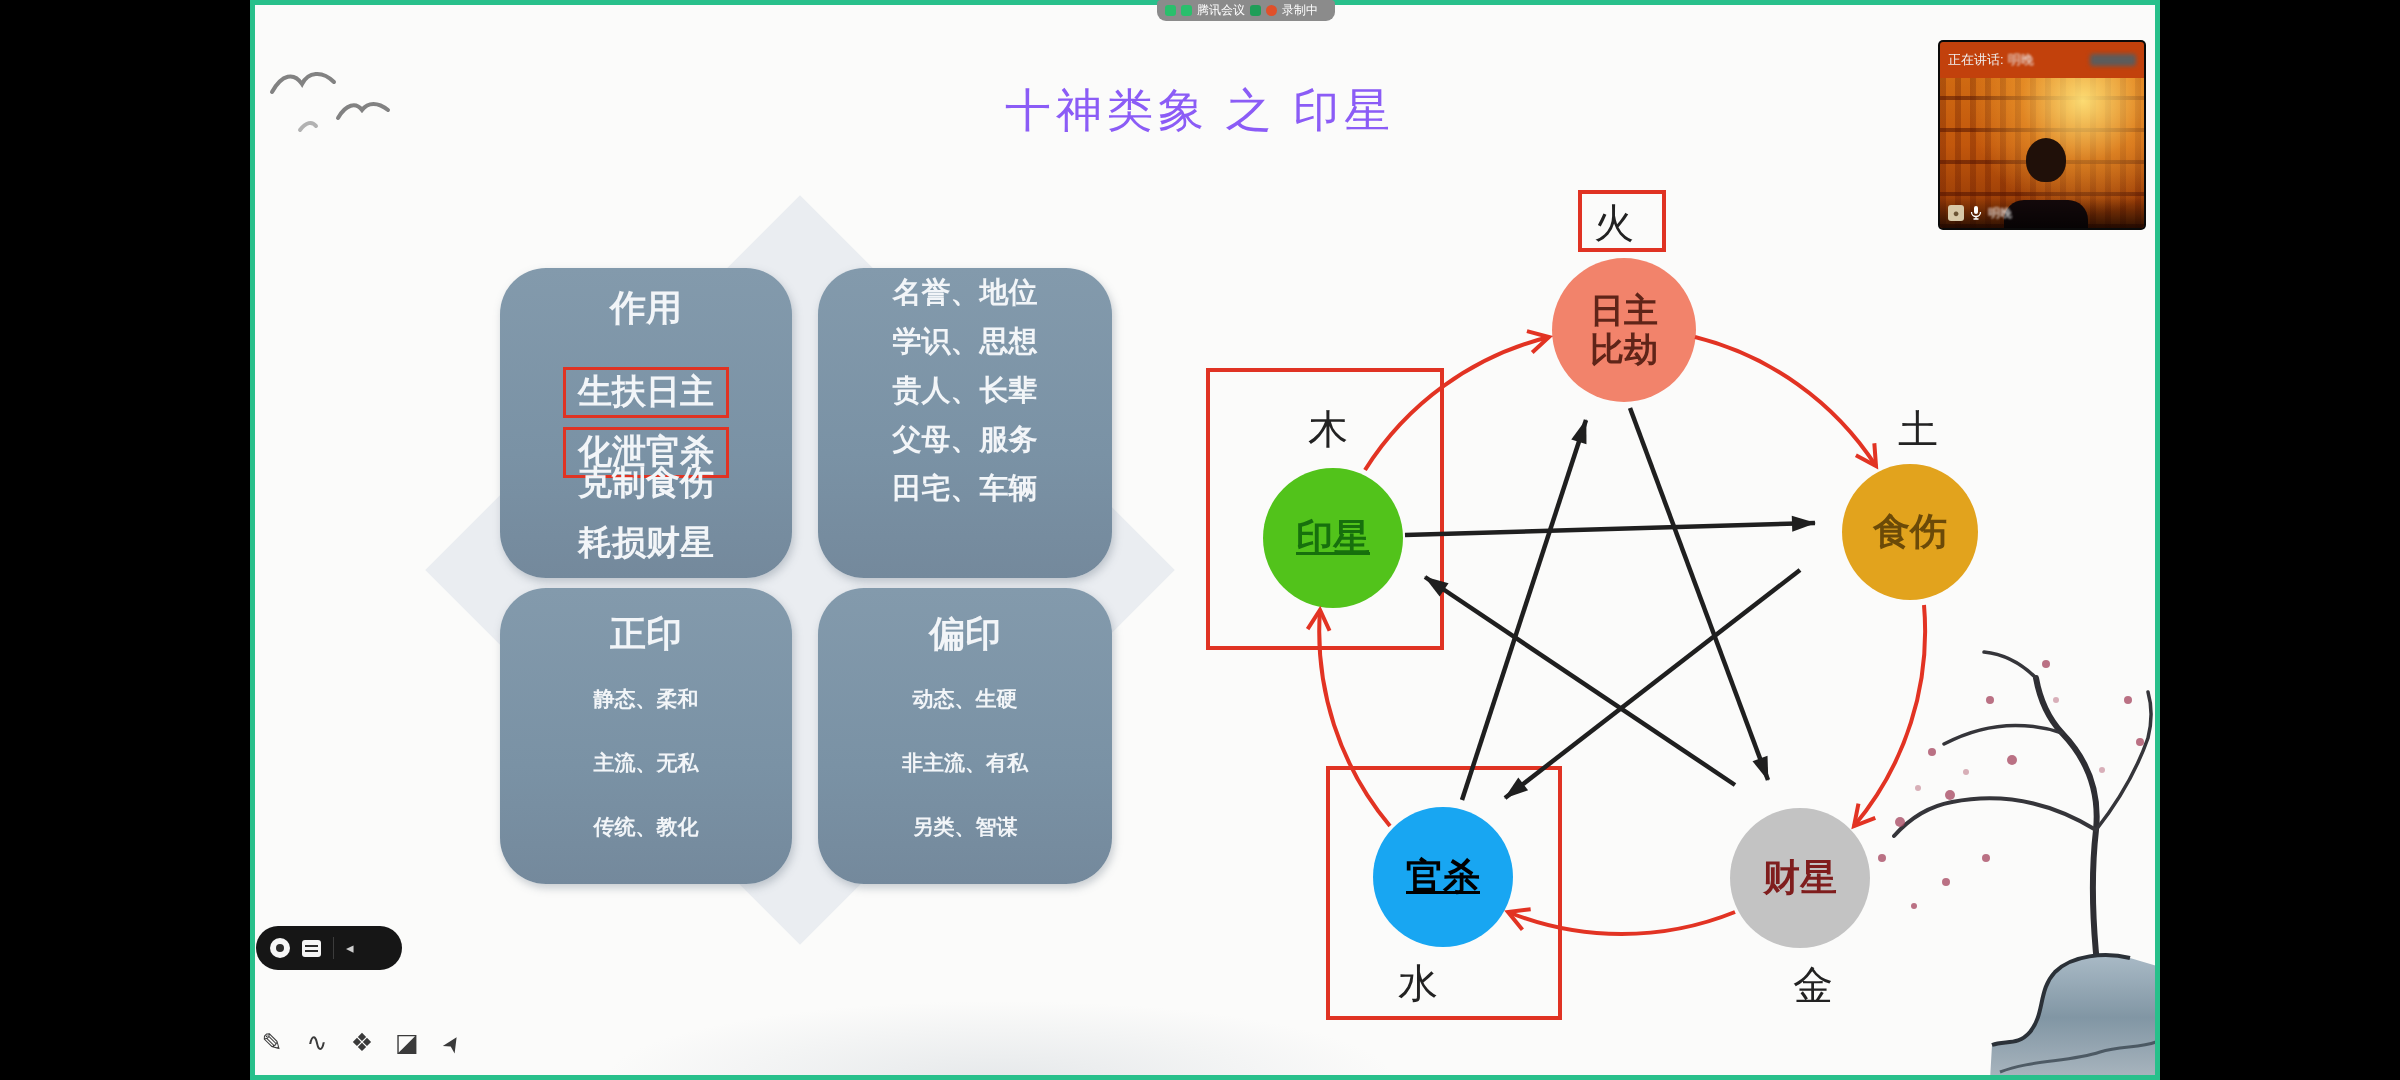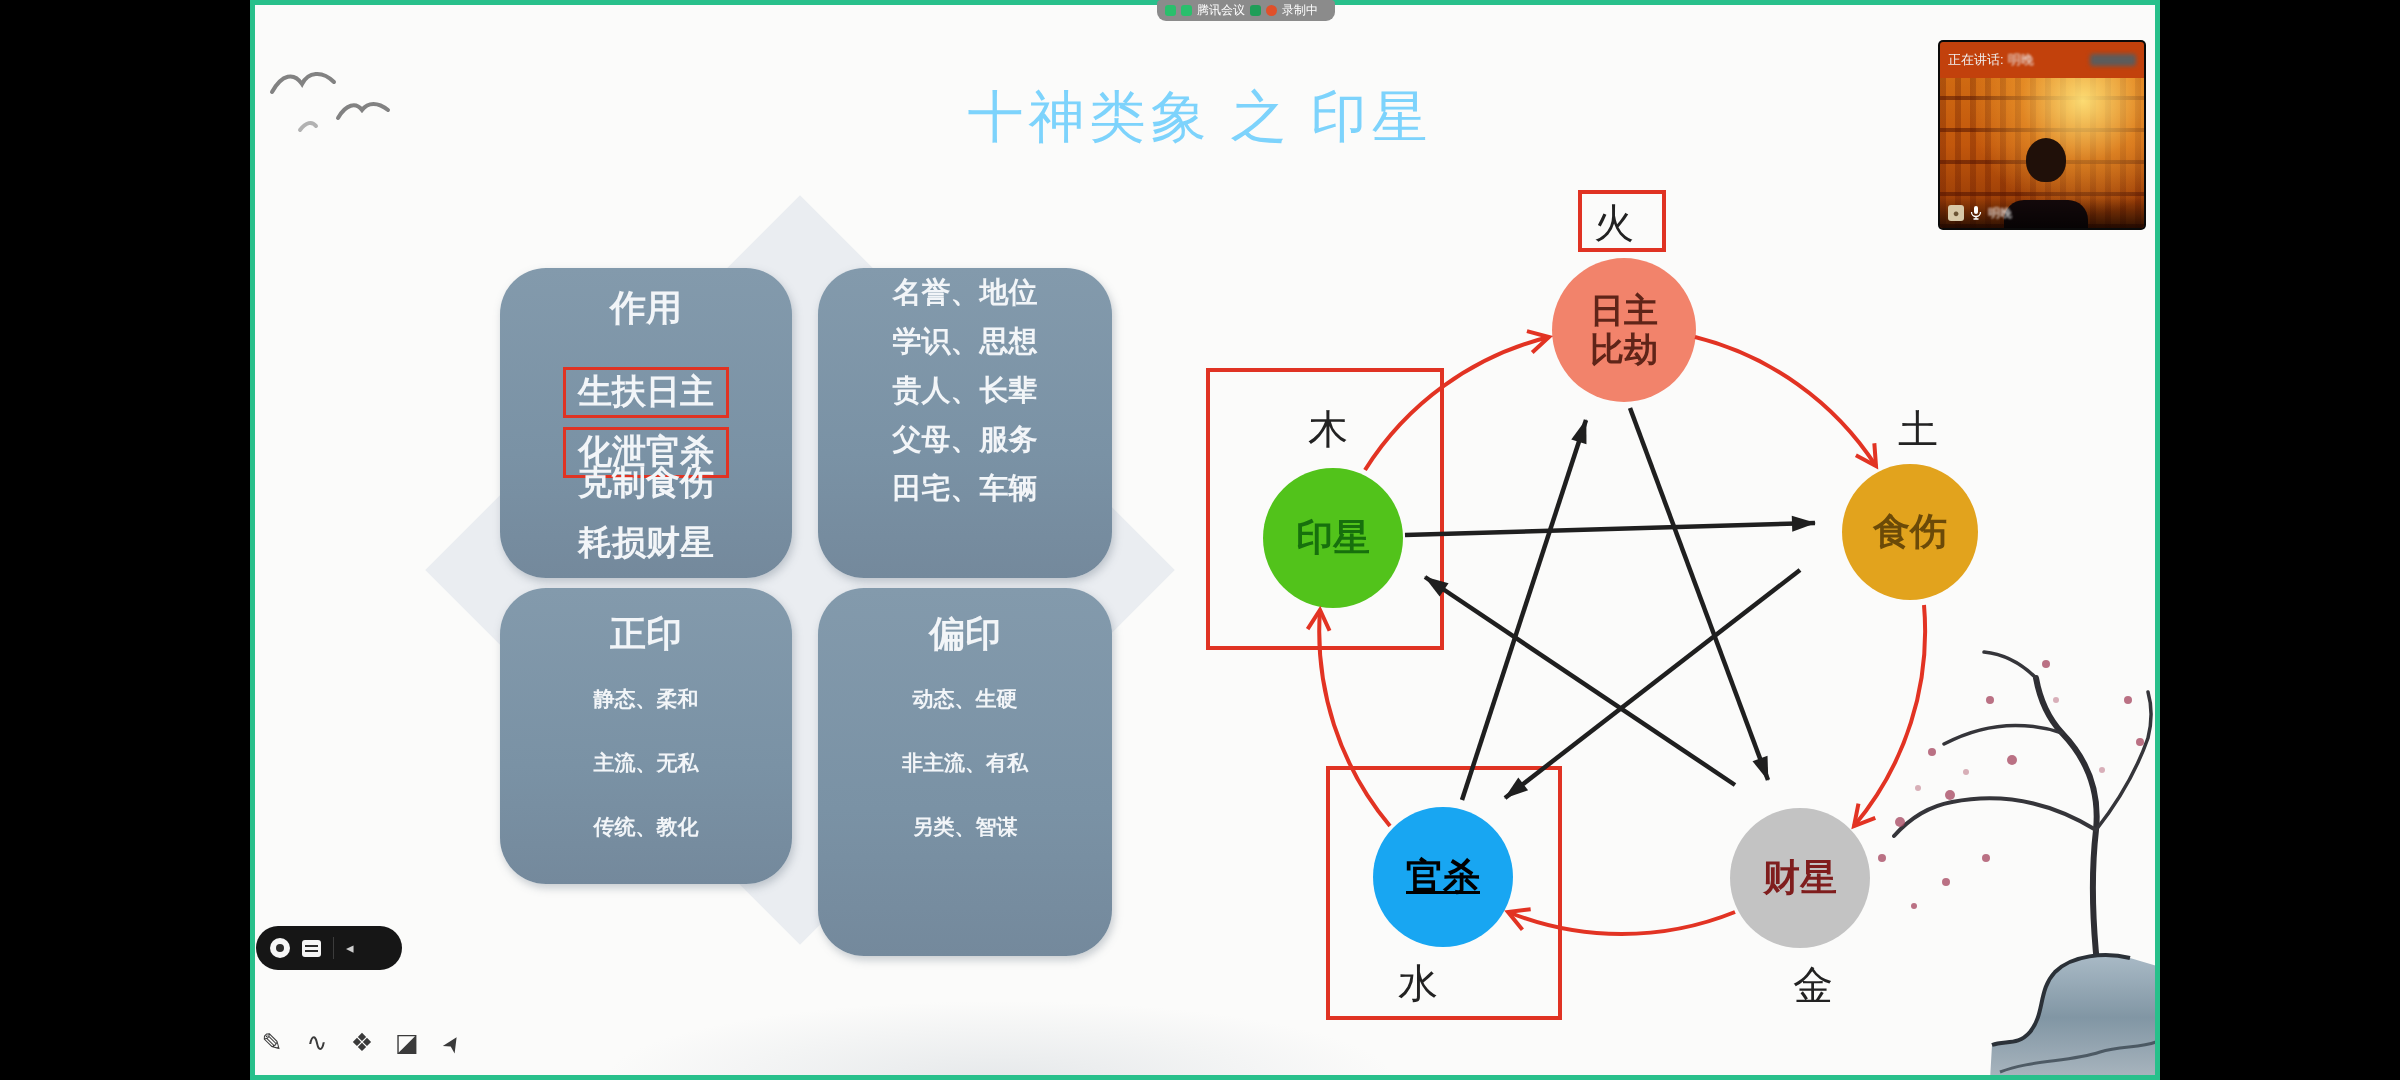--- a/index.html
+++ b/index.html
@@ -14,31 +14,31 @@
 
   .diamond{position:absolute;left:535px;top:305px;width:530px;height:530px;background:#eaedf1;
            transform:rotate(45deg);z-index:1;}
   .mist{position:absolute;left:600px;top:1000px;width:800px;height:80px;z-index:1;
         background:radial-gradient(ellipse at 50% 100%, rgba(190,198,205,.35), transparent 70%);}
 
   .ink-svg{position:absolute;left:0;top:0;z-index:1;}
 
   
   .slide-title{position:absolute;left:950px;top:80px;width:500px;text-align:center;
-               font-size:56px;letter-spacing:5px;color:#7dd3fc;font-weight:500;z-index:2;}
+               font-size:46px;letter-spacing:5px;color:#8b5cf6;font-weight:500;z-index:2;}
 
   
   .ibox{position:absolute;background:linear-gradient(180deg,#839aac 0%,#7a92a5 60%,#74899c 100%);
         border-radius:46px;color:#f2f5f8;text-align:center;z-index:2;
         box-shadow:2px 4px 8px rgba(100,115,130,.35);}
   .ibox .btitle{font-size:36px;font-weight:600;margin-top:16px;}
   .box-zuoyong{left:500px;top:268px;width:292px;height:310px;}
   .box-daibiao{left:818px;top:268px;width:294px;height:310px;}
   .box-zhengyin{left:500px;top:588px;width:292px;height:296px;}
-  .box-pianyin{left:818px;top:588px;width:294px;height:368px;}
+  .box-pianyin{left:818px;top:588px;width:294px;height:296px;}
   .box-zuoyong .brow{height:60px;line-height:60px;font-size:34px;font-weight:600;}
   .box-zuoyong .brow .hl{display:inline-block;line-height:1.25;border:3px solid #e03323;padding:1px 12px;margin-top:34px;}
   .box-daibiao .brow{height:49px;line-height:49px;font-size:29px;font-weight:600;}
   .box-daibiao .btitle{margin-top:14px;margin-bottom:4px;}
   .box-zhengyin .brow,.box-pianyin .brow{height:64px;line-height:64px;font-size:21px;font-weight:600;}
   .box-zhengyin .btitle,.box-pianyin .btitle{margin-top:22px;margin-bottom:8px;}
 
   
   .node{position:absolute;border-radius:50%;display:flex;flex-direction:column;align-items:center;
         justify-content:center;z-index:3;font-weight:700;}
@@ -210,21 +210,21 @@
   </div>
   <div class="node node-shishang cjk" style="background: rgb(226, 163, 29); color: rgb(107, 74, 8);">
     <span class="l1">食伤</span>
   </div>
   <div class="node node-caixing cjk" style="background: rgb(195, 195, 195); color: #7f1d1d;">
     <span class="l1">财星</span>
   </div>
   <div class="node node-guansha cjk" style="background: rgb(24, 166, 242); color: #000000; text-decoration: underline;">
     <span class="l1">官杀</span>
   </div>
-  <div class="node node-yinxing cjk" style="background: rgb(82, 195, 27); color: rgb(23, 112, 13);">
+  <div class="node node-yinxing cjk" style="background: rgb(82, 195, 27); color: rgb(23, 112, 13); text-decoration: underline;">
     <span class="l1">印星</span>
   </div>
 
   <div class="elem-label el-fire cjk">火</div>
   <div class="elem-label el-earth cjk">土</div>
   <div class="elem-label el-metal cjk">金</div>
   <div class="elem-label el-water cjk">水</div>
   <div class="elem-label el-wood cjk">木</div>
 
   <div class="redbox rb-fire"></div>

